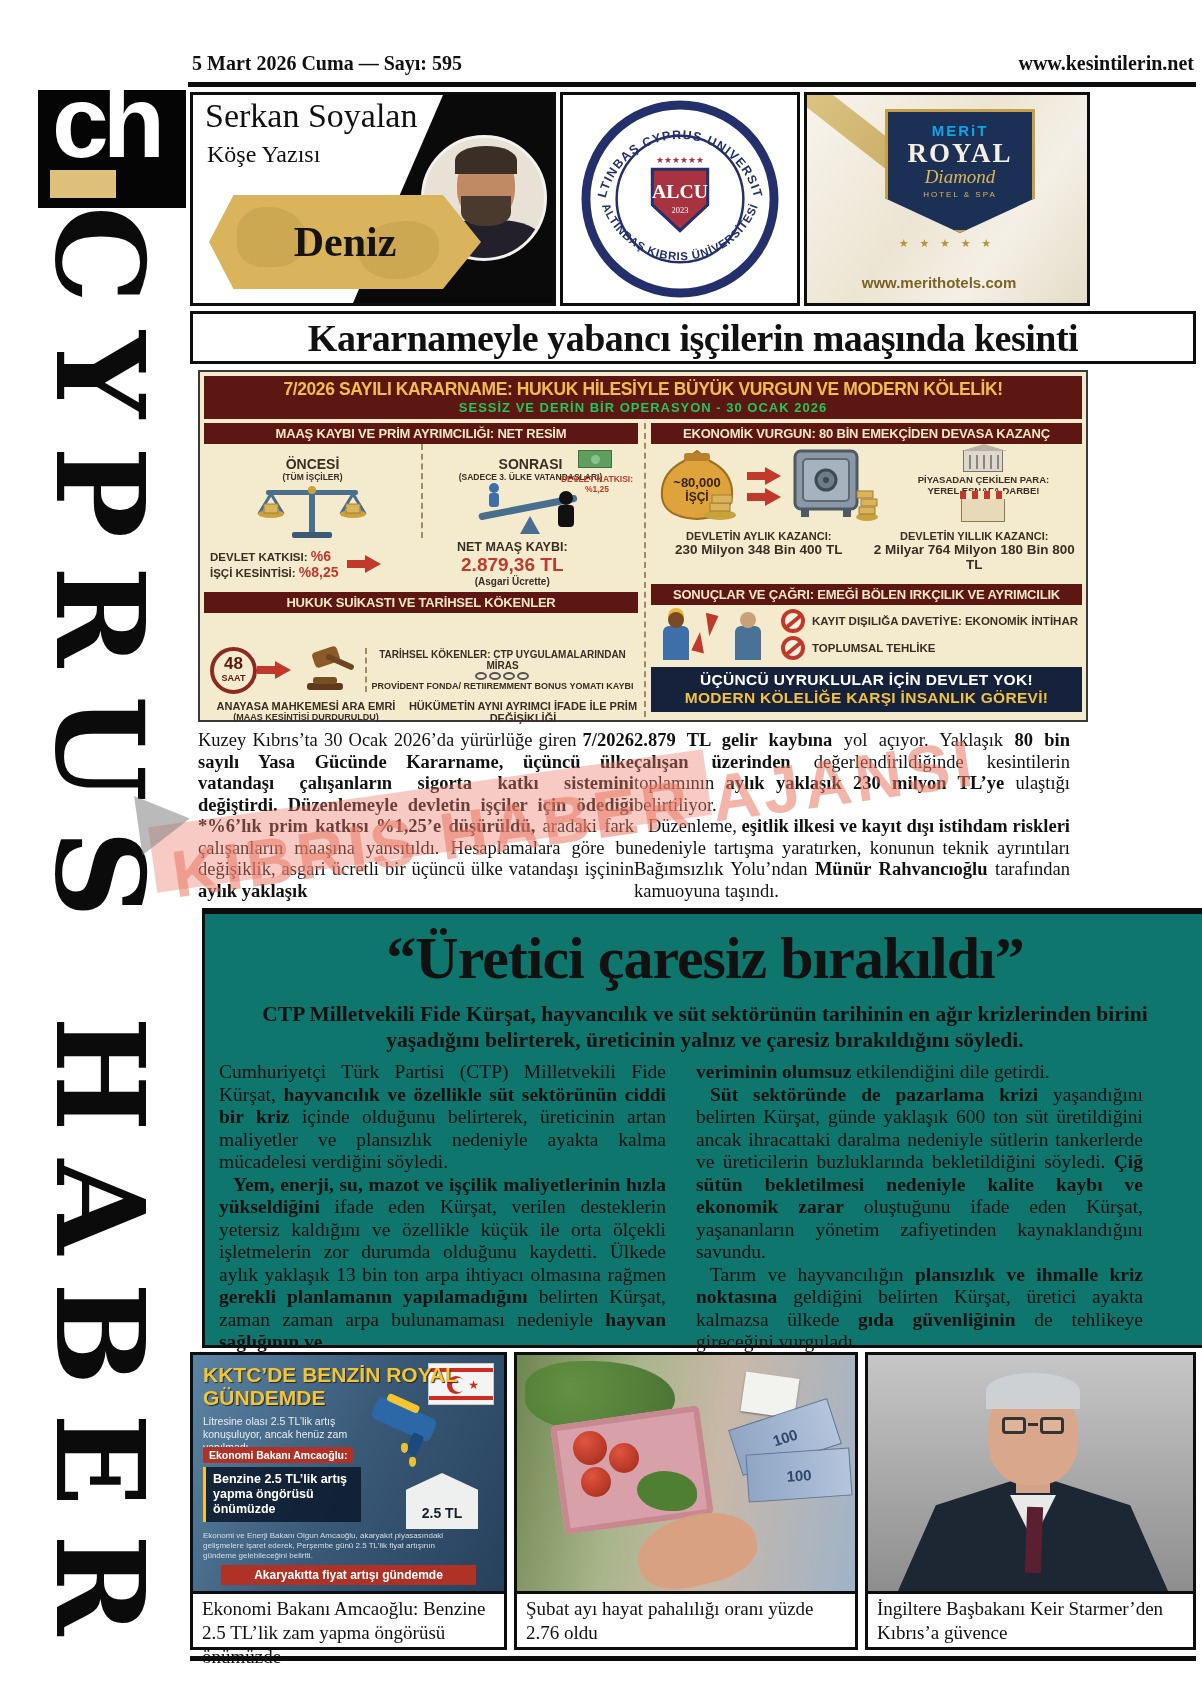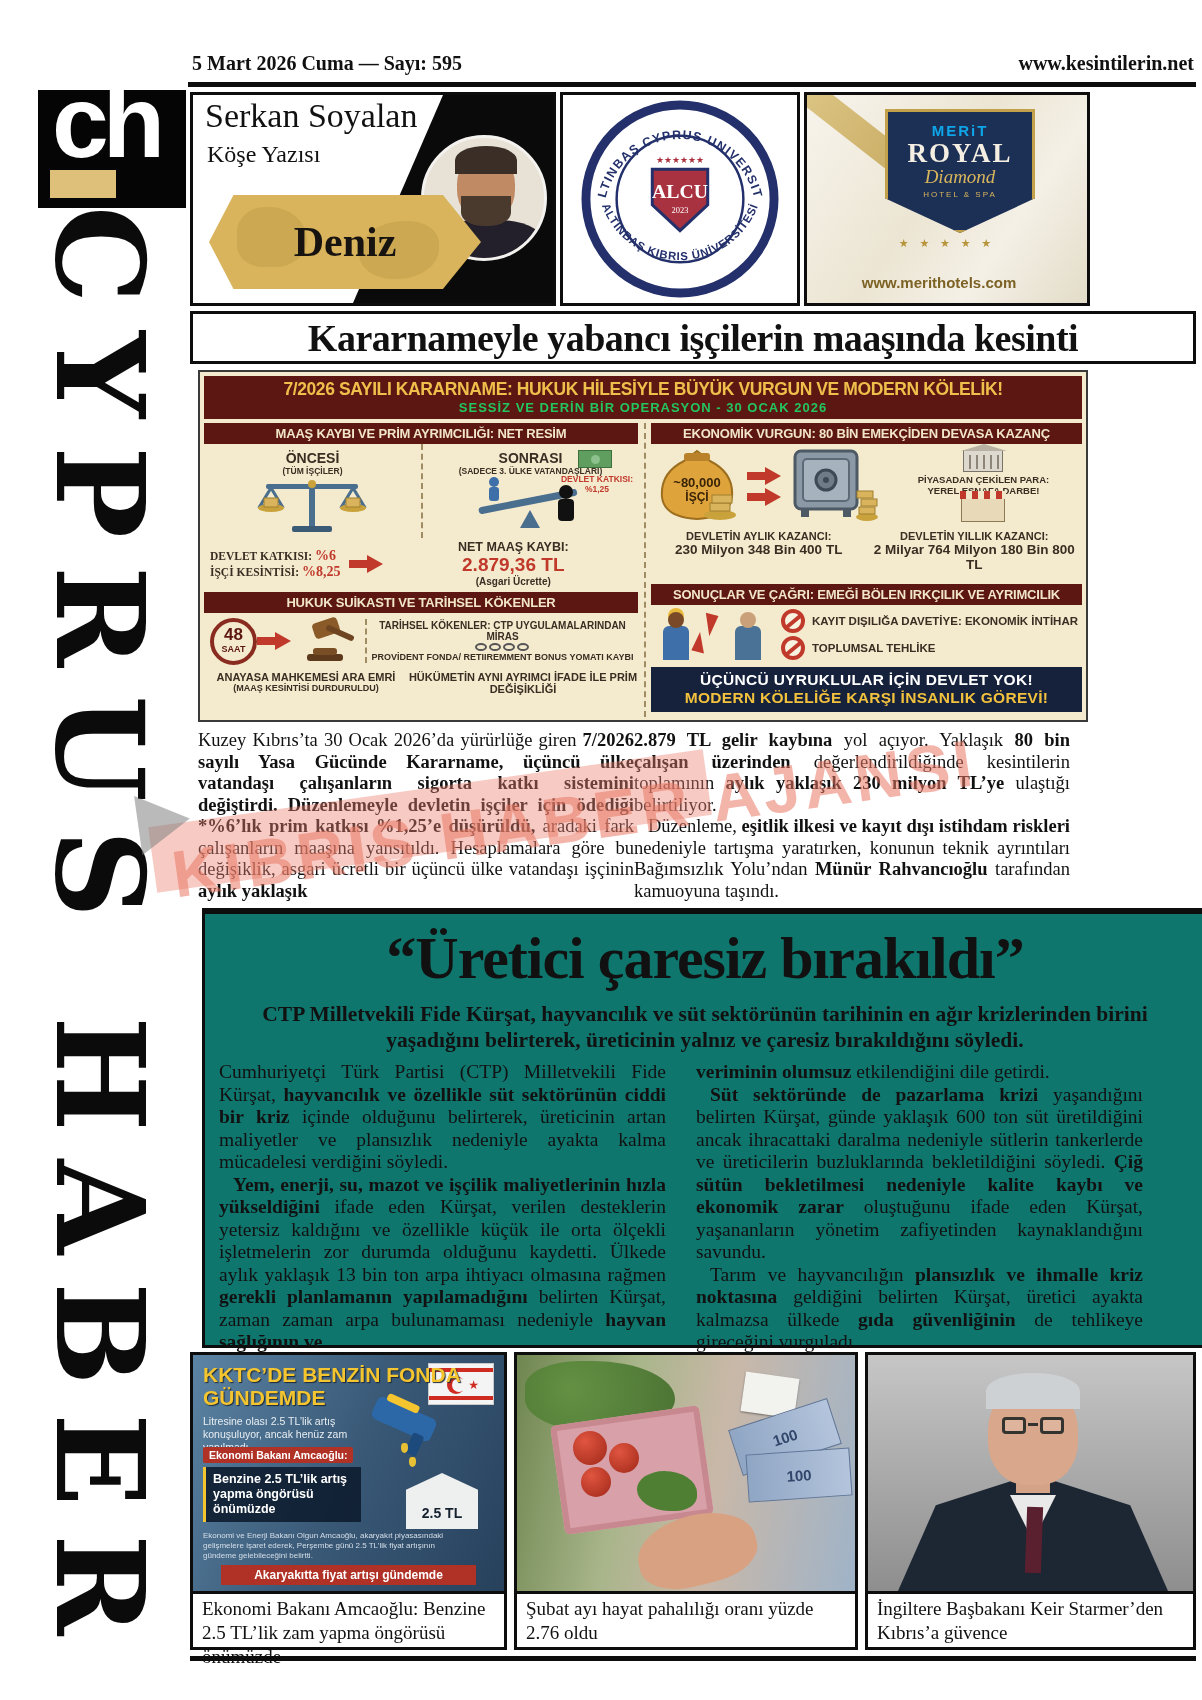--- a/index.html
+++ b/index.html
@@ -59,39 +59,39 @@
   .info-title { background:#5d1712; text-align:center; padding:3px 2px 4px; }
   .info-title .l1 { font-size:17.5px; font-weight:bold; color:#efbf4c; letter-spacing:-.4px; }
   .info-title .l2 { font-size:13px; font-weight:bold; color:#22c55e; letter-spacing:1px; }
   .info-cols { display:flex; gap:6px; margin-top:4px; height:294px; }
   .info-col { width:437px; }
   .info-col.right { border-left:2px dashed #a08c62; padding-left:5px; width:441px; }
   .bar { background:#5d1712; color:#f2e6c8; font-weight:bold; font-size:13px; text-align:center; padding:3px 0; letter-spacing:-.2px; }
   .q { position:relative; color:#3a2d22; }
   .q1 { height:148px; } .q3 { height:98px; } .q2 { height:140px; } .q4 { height:110px; }
   .q1-top { display:flex; height:94px; }
-  .q-half { width:50%; text-align:center; padding-top:6px; position:relative; }
+  .q-half { width:50%; text-align:center; padding-top:12px; position:relative; }
   .q-half + .q-half { border-left:2px dashed #a08c62; }
   .q-t { font-size:14px; font-weight:bold; }
   .q-s { font-size:8.5px; font-weight:bold; }
   .q1-bot { display:flex; align-items:center; gap:8px; padding:2px 2px 0 6px; }
-  .contrib div { font-size:11.5px; font-weight:bold; white-space:nowrap;font-family:Liberation Serif, serif; }
+  .contrib div { font-size:11.5px; font-weight:bold; white-space:nowrap; }
   .red { color:#c0392b; }
   .contrib .v { font-size:14px; }
   .arrow { position:relative; width:34px; height:18px; flex:0 0 auto; }
   .arrow .tail { position:absolute; left:0; top:5px; width:18px; height:8px; background:#c0392b; }
   .arrow .tip { position:absolute; right:0; top:0; width:0; height:0; border-top:9px solid transparent; border-bottom:9px solid transparent; border-left:16px solid #c0392b; }
   .netloss { text-align:center; flex:1; }
   .netloss .l { font-size:12.5px; font-weight:bold; }
   .netloss .v { font-size:19px; font-weight:bold; color:#c0392b; }
   .netloss .n { font-size:10px; font-weight:bold; }
   .mini-note { position:absolute; right:2px; top:30px; width:78px; font-size:8.5px; font-weight:bold; color:#c0392b; }
   .bill { position:absolute; right:26px; top:6px; width:34px; height:18px; background:#5f9e5f; border:1px solid #3c703c; }
   .bill:after { content:""; position:absolute; left:12px; top:4px; width:9px; height:9px; border-radius:50%; background:#8cc08c; }
-  .q3-top { display:flex; align-items:center; height:56px; }
+  .q3-top { display:flex; align-items:center; height:56px;margin-top:29px; }
   .clock { width:47px; height:47px; border-radius:50%; border:4px solid #8a2b1f; color:#5d1712; text-align:center; margin-left:6px; flex:0 0 auto; }
   .clock .cv { font-size:17px; font-weight:bold; line-height:20px; margin-top:3px; }
   .clock .cu { font-size:9px; font-weight:bold; line-height:8px; }
   .gavel { flex:0 0 auto; margin:0 4px; }
   .q3-hist { flex:1; text-align:center; border-left:2px dashed #a08c62; padding:1px 2px; font-weight:bold; }
   .q3-hist .h1 { font-size:10px; }
   .chain { display:flex; justify-content:center; gap:2px; margin:1px 0; }
   .chain i { width:12px; height:8px; border:2px solid #555; border-radius:50%; display:block; }
   .q3-hist .h2 { font-size:9px; }
   .q3-bot { display:flex; margin-top:2px; }
@@ -490,21 +490,21 @@
       <div class="bz-flag">
         <span class="s1"></span>
           <span class="s2"></span>
           <span class="cres"></span>
           <span class="star">★</span>
       </div>
       <div class="bz-nozzle"></div>
       <span class="bz-drop" style="right:96px; top:88px;"></span>
       <span class="bz-drop" style="right:88px; top:102px;"></span>
       <div class="bz-title">
-        <div>KKTC’DE BENZİN FONDA</div>
+        <div>KKTC’DE BENZİN ROYAL</div>
         <div>GÜNDEMDE</div>
       </div>
       <div class="bz-sub">Litresine olası 2.5 TL’lik artış konuşuluyor, ancak henüz zam yapılmadı</div>
       <div class="bz-label">Ekonomi Bakanı Amcaoğlu:</div>
       <div class="bz-quote">Benzine 2.5 TL’lik artış yapma öngörüsü önümüzde</div>
       <div class="bz-house">2.5 TL</div>
       <div class="bz-small">Ekonomi ve Enerji Bakanı Olgun Amcaoğlu, akaryakıt piyasasındaki gelişmelere işaret ederek, Perşembe günü 2.5 TL’lik fiyat artışının gündeme gelebileceğini belirtti.</div>
       <div class="bz-banner">Akaryakıtta fiyat artışı gündemde</div>
     </div>
     <div class="bn-cap">Ekonomi Bakanı Amcaoğlu: Benzine 2.5 TL’lik zam yapma öngörüsü önümüzde</div>

